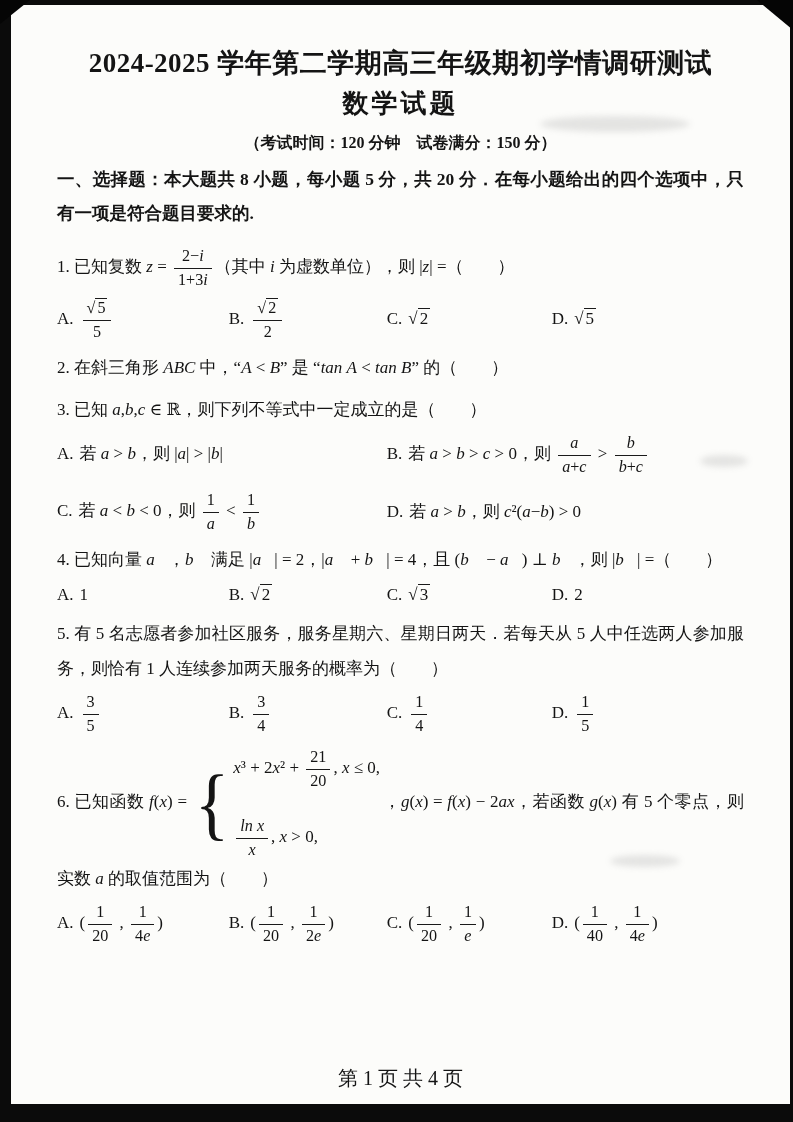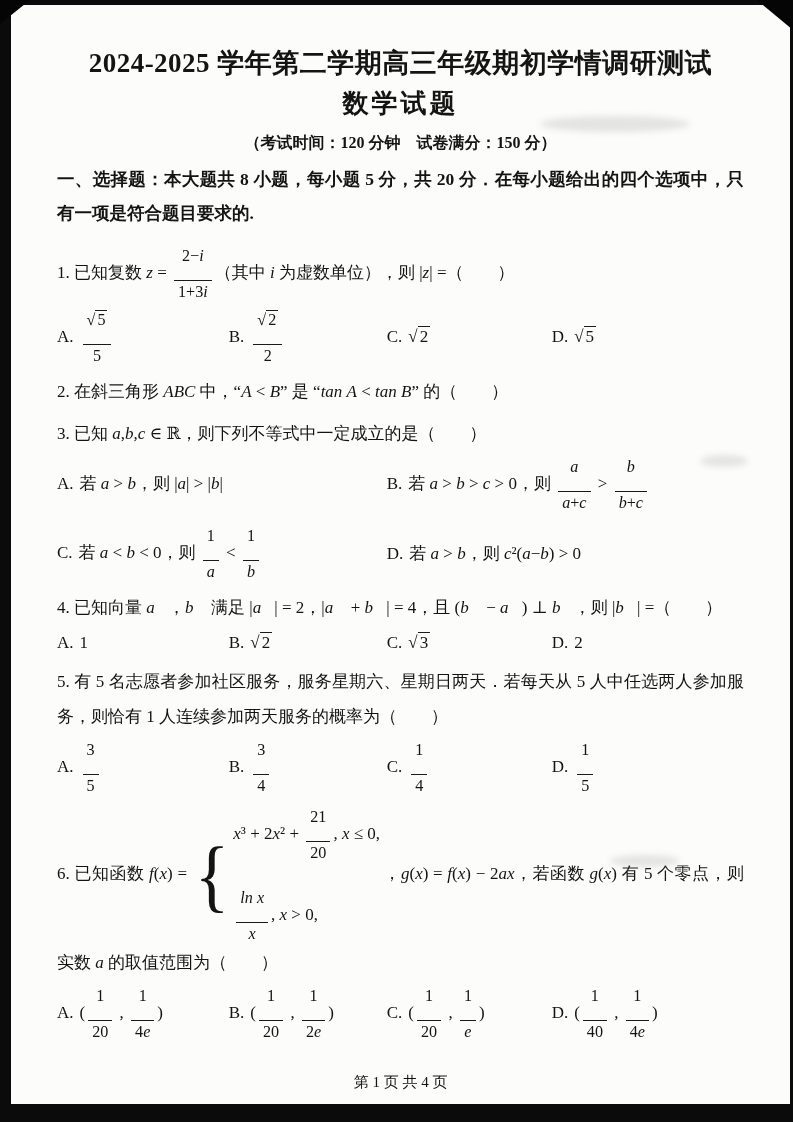--- a/index.html
+++ b/index.html
@@ -31,31 +31,31 @@
   .options.cols-4{grid-template-columns:25% 23% 24% 28%;}
   .options.cols-2{grid-template-columns:48% 52%;}
   .option{white-space:nowrap;}
   .option-label{margin-right:6px;}
   i{font-style:italic;}
   
   .frac{
     display:inline-flex;flex-direction:column;vertical-align:middle;
     text-align:center;margin:2px 3px;font-size:.95em;line-height:1.25;
   }
-  .frac .num{border-bottom:1.2px solid #1a1a1a;padding:0 4px 14px 4px;}
+  .frac .num{border-bottom:1.2px solid #1a1a1a;padding:0 4px 2px 4px;}
   .frac .den{padding:1px 4px 0 4px;}
   
   .sqrt{white-space:nowrap;}
   .sqrt .rad{border-top:1.2px solid #1a1a1a;padding:0 2px;}
   
   .cases{display:inline-flex;align-items:center;vertical-align:middle;margin:0 3px;}
   .cases .brace{font-size:72px;font-weight:400;line-height:.9;transform:scaleY(1.12);margin-right:4px;}
   .cases .rows{display:inline-flex;flex-direction:column;gap:20px;text-align:left;}
   .cases .row{line-height:1.3;}
-  .footer{position:absolute;left:0;right:0;bottom:12px;text-align:center;font-size:15px;}
+  .footer{position:absolute;left:0;right:0;bottom:12px;text-align:center;font-size:20px;}
   
   .corner{position:absolute;width:0;height:0;z-index:5;}
   .corner.tl{left:0;top:0;border-top:24px solid #050505;border-right:30px solid transparent;}
   .corner.tr{right:0;top:0;border-top:30px solid #050505;border-left:36px solid transparent;}
   .smudge{position:absolute;background:#8f8f8f;opacity:.22;filter:blur(3px);border-radius:50%;z-index:4;}
   .smudge.s1{left:540px;top:116px;width:150px;height:16px;}
   .smudge.s2{left:700px;top:455px;width:48px;height:12px;}
   .smudge.s3{left:610px;top:855px;width:70px;height:12px;}
 </style>
 </head>

